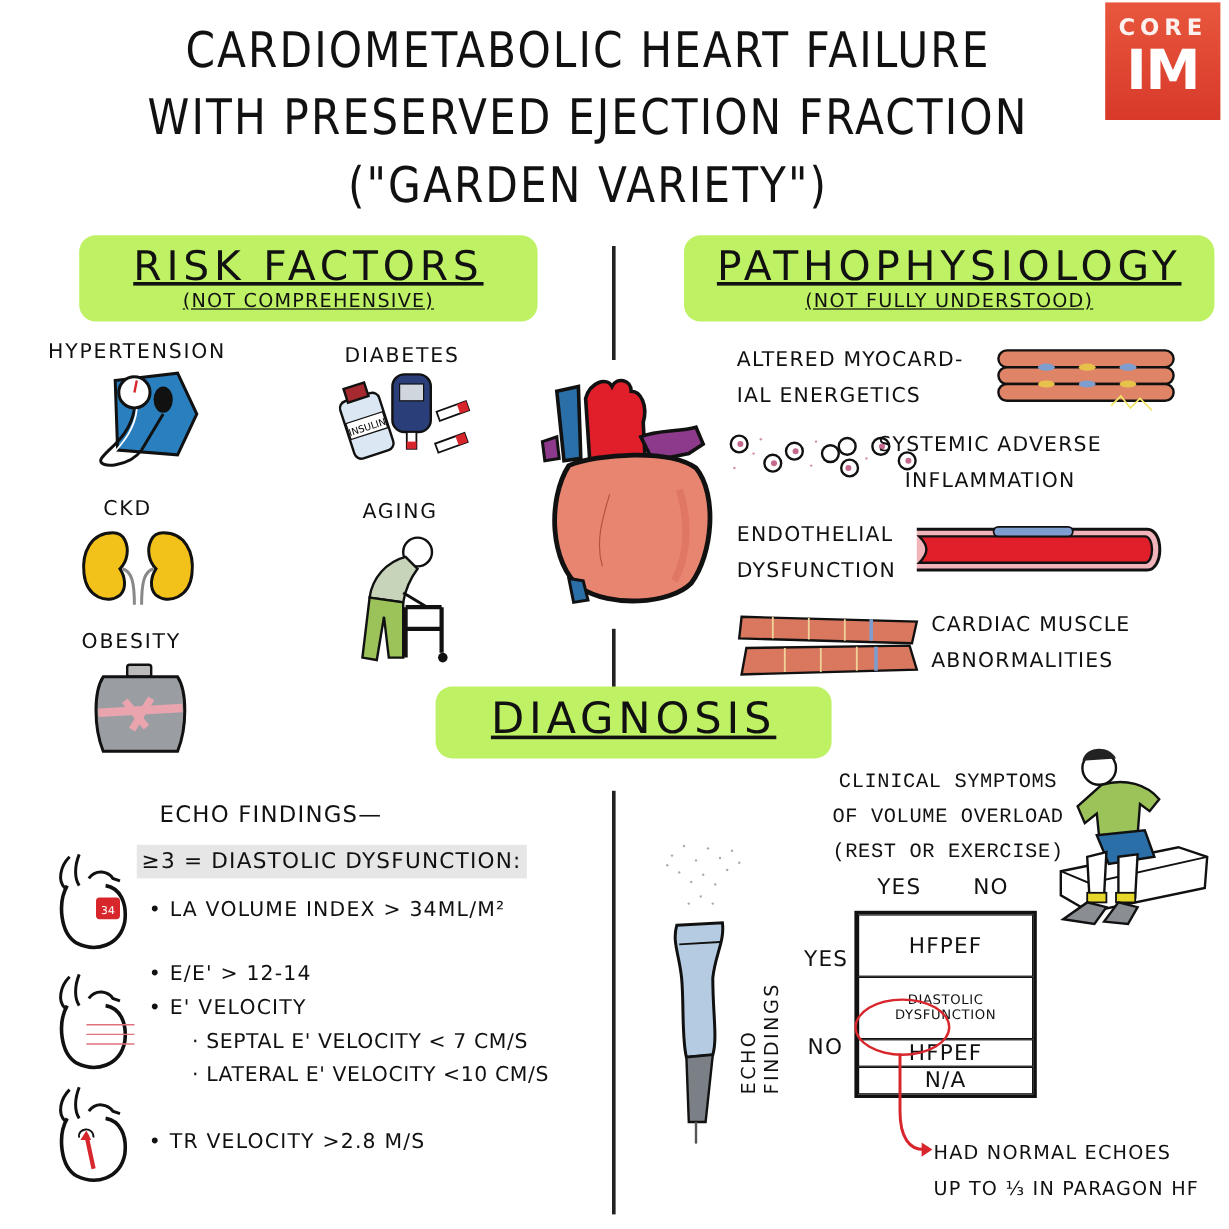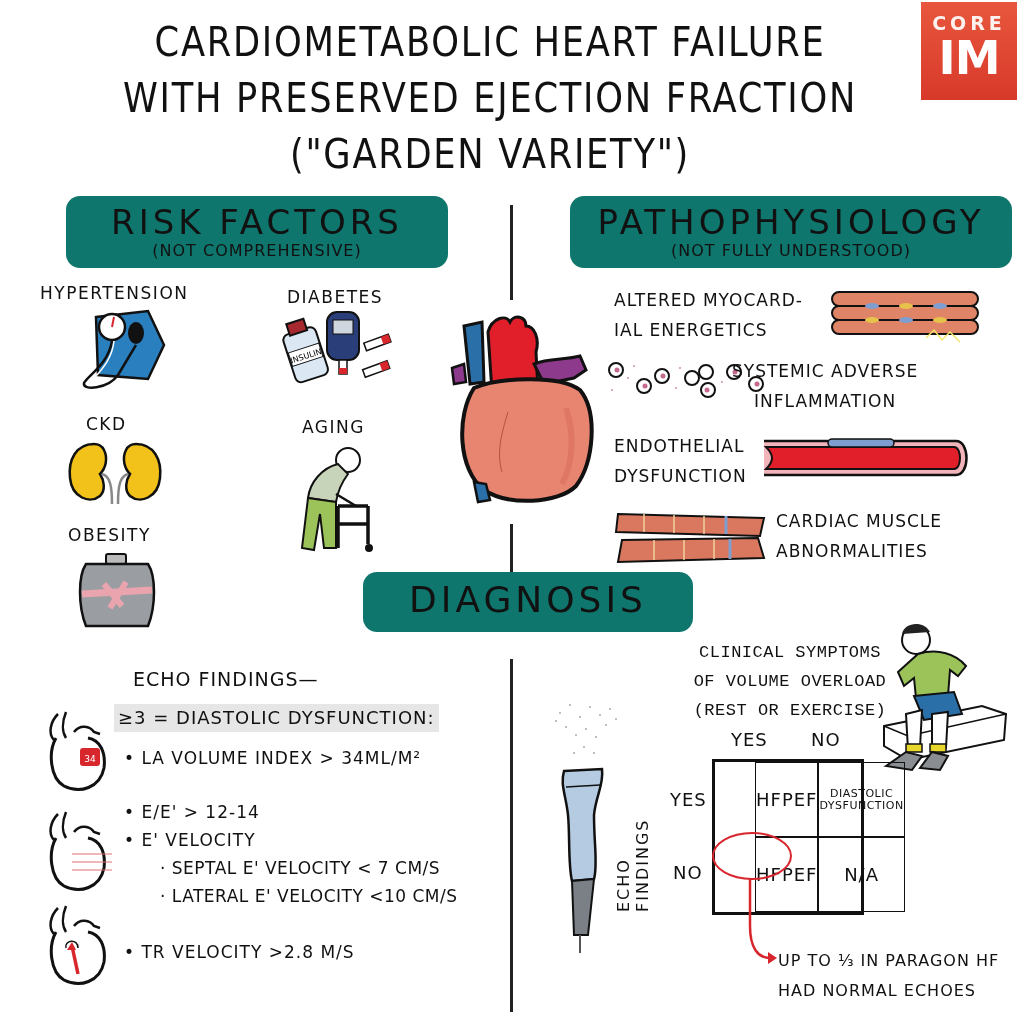--- a/index.html
+++ b/index.html
@@ -8,39 +8,39 @@
   .abs { position: absolute; }
   .hand { font-family: "DejaVu Sans", sans-serif; text-transform: uppercase; letter-spacing: 1px; color: #111; }
 
   
   .title { left: 60px; top: 14px; width: 860px; text-align: center; font-size: 41px; line-height: 56px; font-weight: 400; letter-spacing: 2px; transform: scaleX(0.86); transform-origin: center top; }
   .logo { left: 921px; top: 2px; width: 96px; height: 98px; background: linear-gradient(180deg,#e8573d,#d8392a); color: #fff; text-align: center; }
   .logo .l1 { font-size: 19px; font-weight: bold; letter-spacing: 4px; padding-top: 10px; opacity: .92; }
   .logo .l2 { font-size: 46px; font-weight: bold; line-height: 48px; letter-spacing: -1px; }
 
   
-  .pill { background: #0f766e; border-radius: 14px; text-align: center; }
+  .pill { background: #bef264; border-radius: 14px; text-align: center; text-decoration: underline; }
   .pill .h { font-size: 34px; letter-spacing: 4px; line-height: 40px; padding-top: 6px; }
   .pill .s { font-size: 16px; letter-spacing: 1px; line-height: 18px; }
   .pill-risk { left: 66px; top: 196px; width: 382px; height: 72px; }
   .pill-path { left: 570px; top: 196px; width: 442px; height: 72px; }
   .pill-diag { left: 363px; top: 572px; width: 330px; height: 60px; }
   .pill-diag .h { padding-top: 8px; font-size: 36px; }
 
   .vline { left: 510px; width: 3px; background: #222; }
 
   .lbl { font-size: 17px; letter-spacing: 1.5px; text-align: center; }
   .lbl2 { font-size: 17px; letter-spacing: 1px; line-height: 30px; }
 
   .echo-hdr { font-size: 19px; letter-spacing: 1px; margin-left: 21px; }
   .criteria { background: #e6e6e6; padding: 0 4px; font-size: 18px; letter-spacing: 1px; }
   .bullet { font-size: 17px; letter-spacing: 1px; line-height: 28px; }
   .sub { font-size: 17px; letter-spacing: 0.5px; line-height: 28px; }
 
-  .grid { left: 712px; top: 759px; width: 152px; height: 156px; border: 3px solid #111; display: grid; grid-template-columns: 1fr 1fr; grid-template-rows: 1fr 1fr; padding-left: 40px; }
+  .grid { left: 712px; top: 759px; width: 152px; height: 156px; border: 3px solid #111; display: grid; grid-template-columns: 1fr; grid-template-rows: 1fr 1fr; }
   .cell { border: 1.5px solid #111; display: flex; align-items: center; justify-content: center; text-align: center; font-size: 18px; letter-spacing: 1px; }
   .cell.small { font-size: 11px; line-height: 12px; letter-spacing: 0.5px; }
   .circle { position: absolute; left: 712px; top: 832px; width: 80px; height: 48px; border: 2px solid #d8262d; border-radius: 50%; }
 </style>
 </head>
 <body>
 
 <div class="abs title hand">
   <div>Cardiometabolic Heart Failure</div>
   <div>with Preserved Ejection Fraction</div>
@@ -307,15 +307,15 @@
   <div class="cell small">Diastolic dysfunction</div>
   <div class="cell">HFpEF</div>
   <div class="cell">N/A</div>
 </div>
 <div class="circle"></div>
 <svg class="abs" style="left:744px;top:876px;" width="34" height="90" viewBox="0 0 34 90">
   <path d="M6 2 L6 50 C6 72, 14 82, 26 82" fill="none" stroke="#d8262d" stroke-width="2.5"></path>
   <path d="M24 76 L33 82 L24 88 Z" fill="#d8262d"></path>
 </svg>
 <div class="abs hand" style="left:778px;top:946px;font-size:16px;line-height:30px;letter-spacing:1px;">
+  <div>had normal echoes</div>
   <div>Up to ⅓ in PARAGON HF</div>
-  <div>had normal echoes</div>
 </div>
 
 </body></html>

